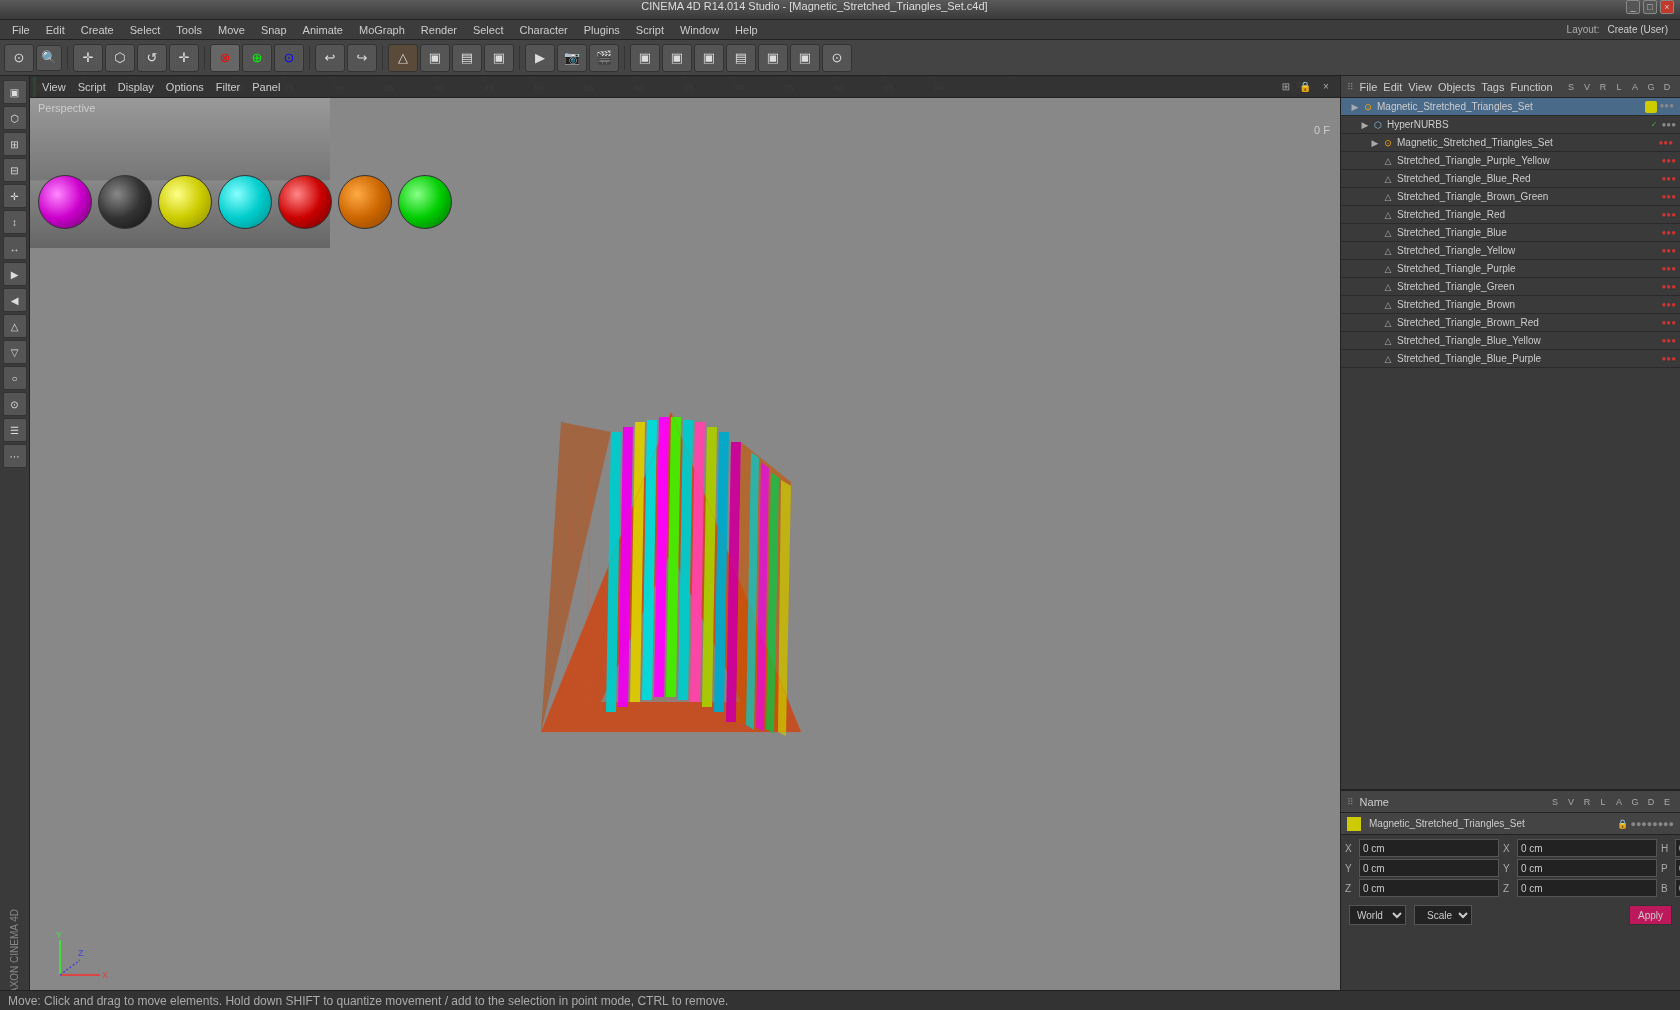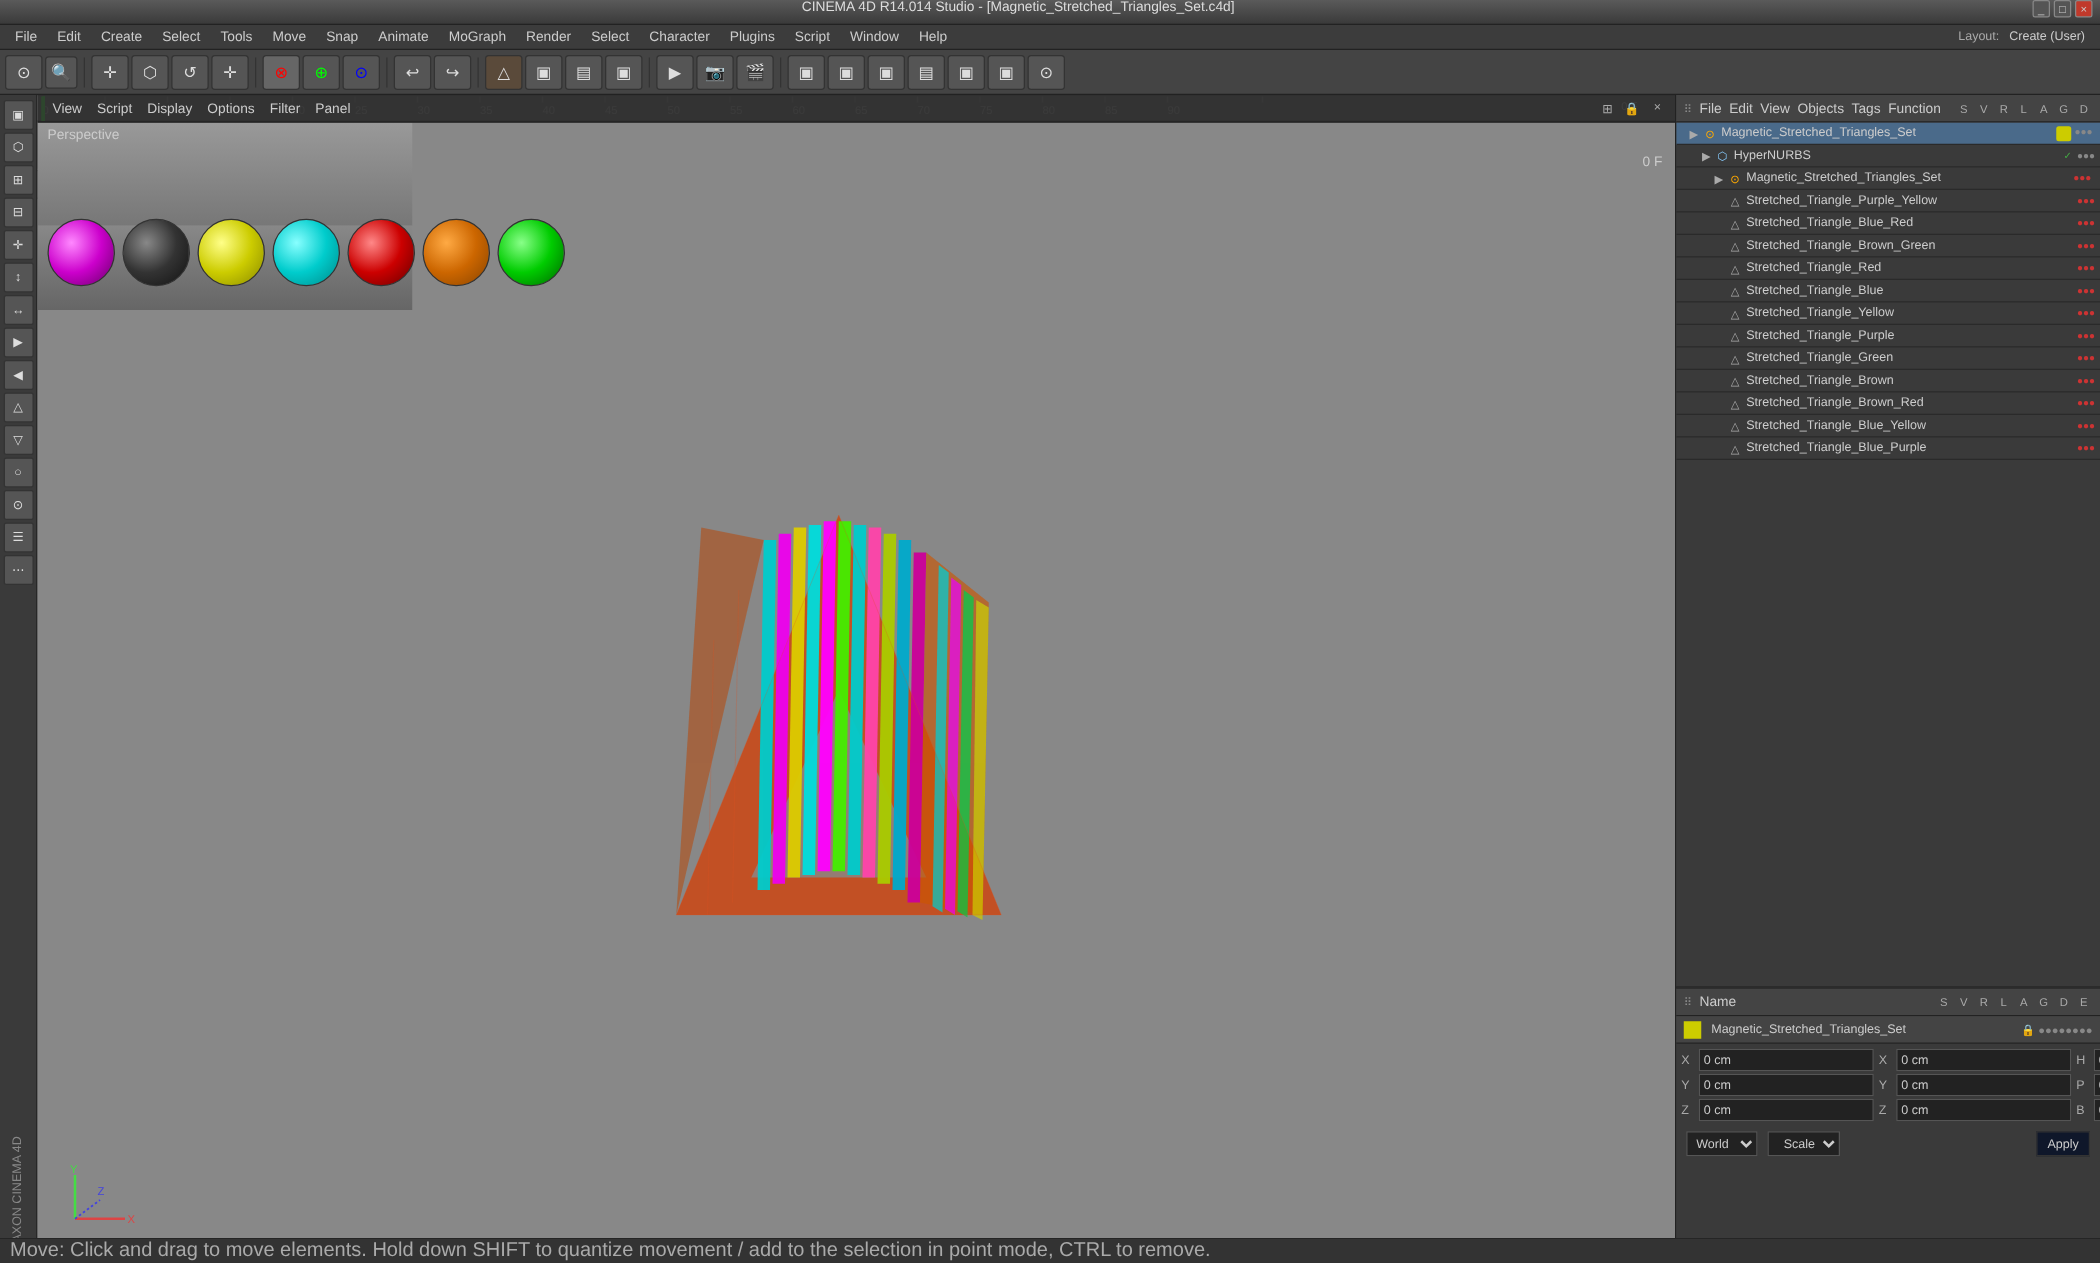--- a/index.html
+++ b/index.html
@@ -195,29 +195,29 @@
       flex: 1; height: 18px; background: #222; border: 1px solid #555;
       color: #ccc; font-size: 10px; padding: 0 3px;
     }
     #apply-row {
       display: flex; align-items: center; padding: 4px; gap: 4px;
     }
     .apply-select {
       height: 20px; background: #222; border: 1px solid #555; color: #ccc; font-size: 10px; padding: 0 3px;
     }
     .apply-btn {
-      height: 20px; background: #0f172a; border: 1px solid #333; color: #ccc; font-size: 10px; padding: 0 8px; cursor: pointer;
+      height: 20px; background: #be185d; border: 1px solid #333; color: #ccc; font-size: 10px; padding: 0 8px; cursor: pointer;
     }
 
     
     #status-bar {
       position: fixed; bottom: 0; left: 0; right: 0; height: 20px;
       background: #333; border-top: 1px solid #222;
       display: flex; align-items: center; padding: 0 8px;
-      font-size: 16px; color: #aaa;
+      font-size: 12px; color: #aaa;
     }
 
     
     .mat-purple { background: radial-gradient(circle at 35% 35%, #ff88ff, #cc00cc, #660066); }
     .mat-black { background: radial-gradient(circle at 35% 35%, #888, #333, #111); }
     .mat-yellow { background: radial-gradient(circle at 35% 35%, #ffff88, #cccc00, #888800); }
     .mat-cyan { background: radial-gradient(circle at 35% 35%, #88ffff, #00cccc, #008888); }
     .mat-red { background: radial-gradient(circle at 35% 35%, #ff8888, #cc0000, #660000); }
     .mat-orange { background: radial-gradient(circle at 35% 35%, #ffaa44, #cc6600, #884400); }
     .mat-green { background: radial-gradient(circle at 35% 35%, #88ff88, #00cc00, #006600); }

